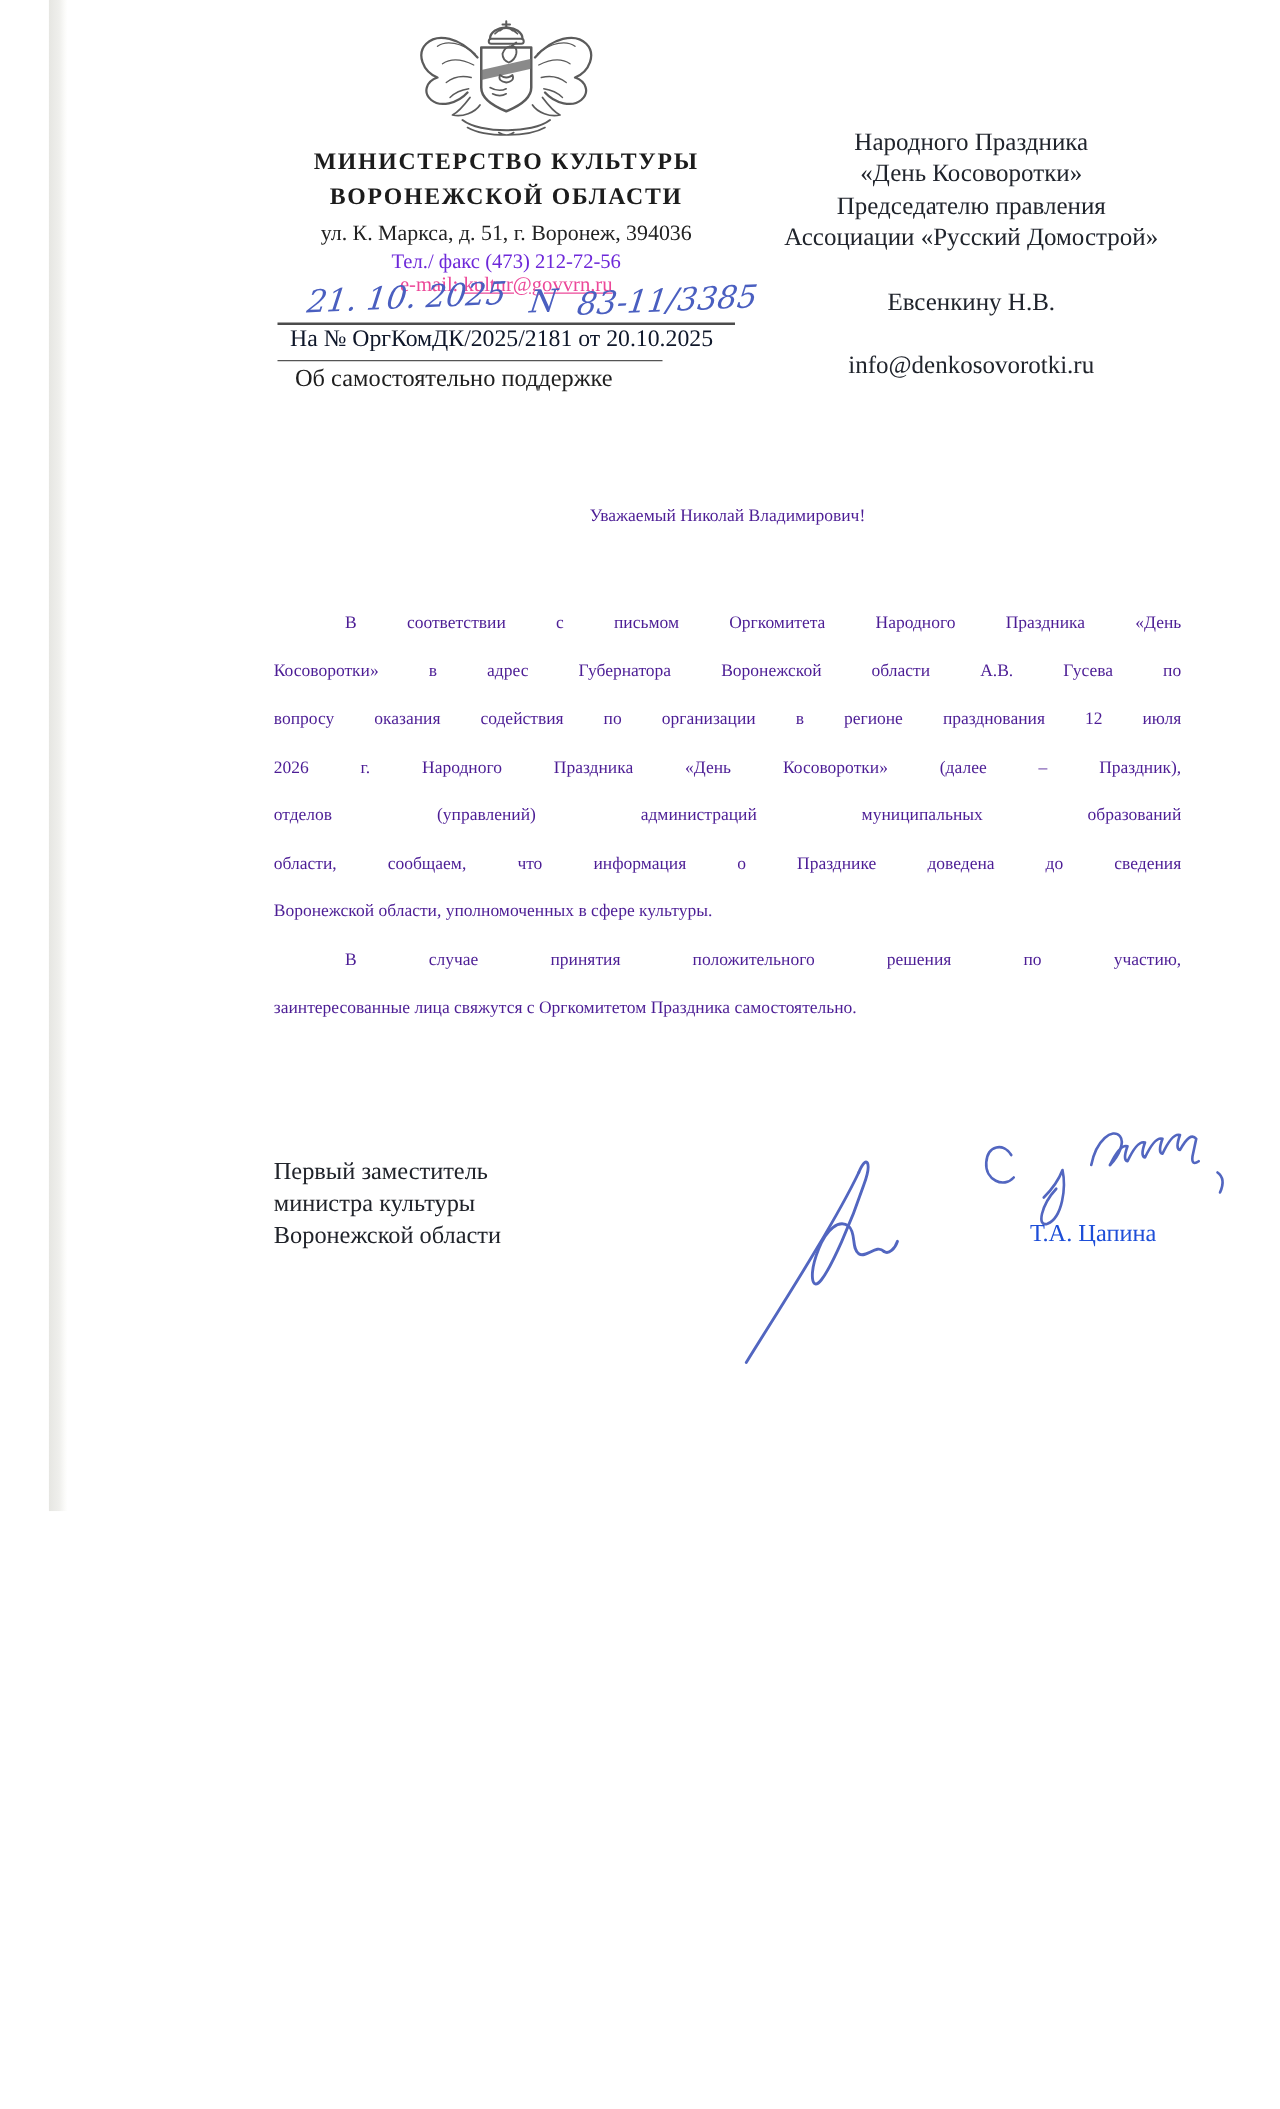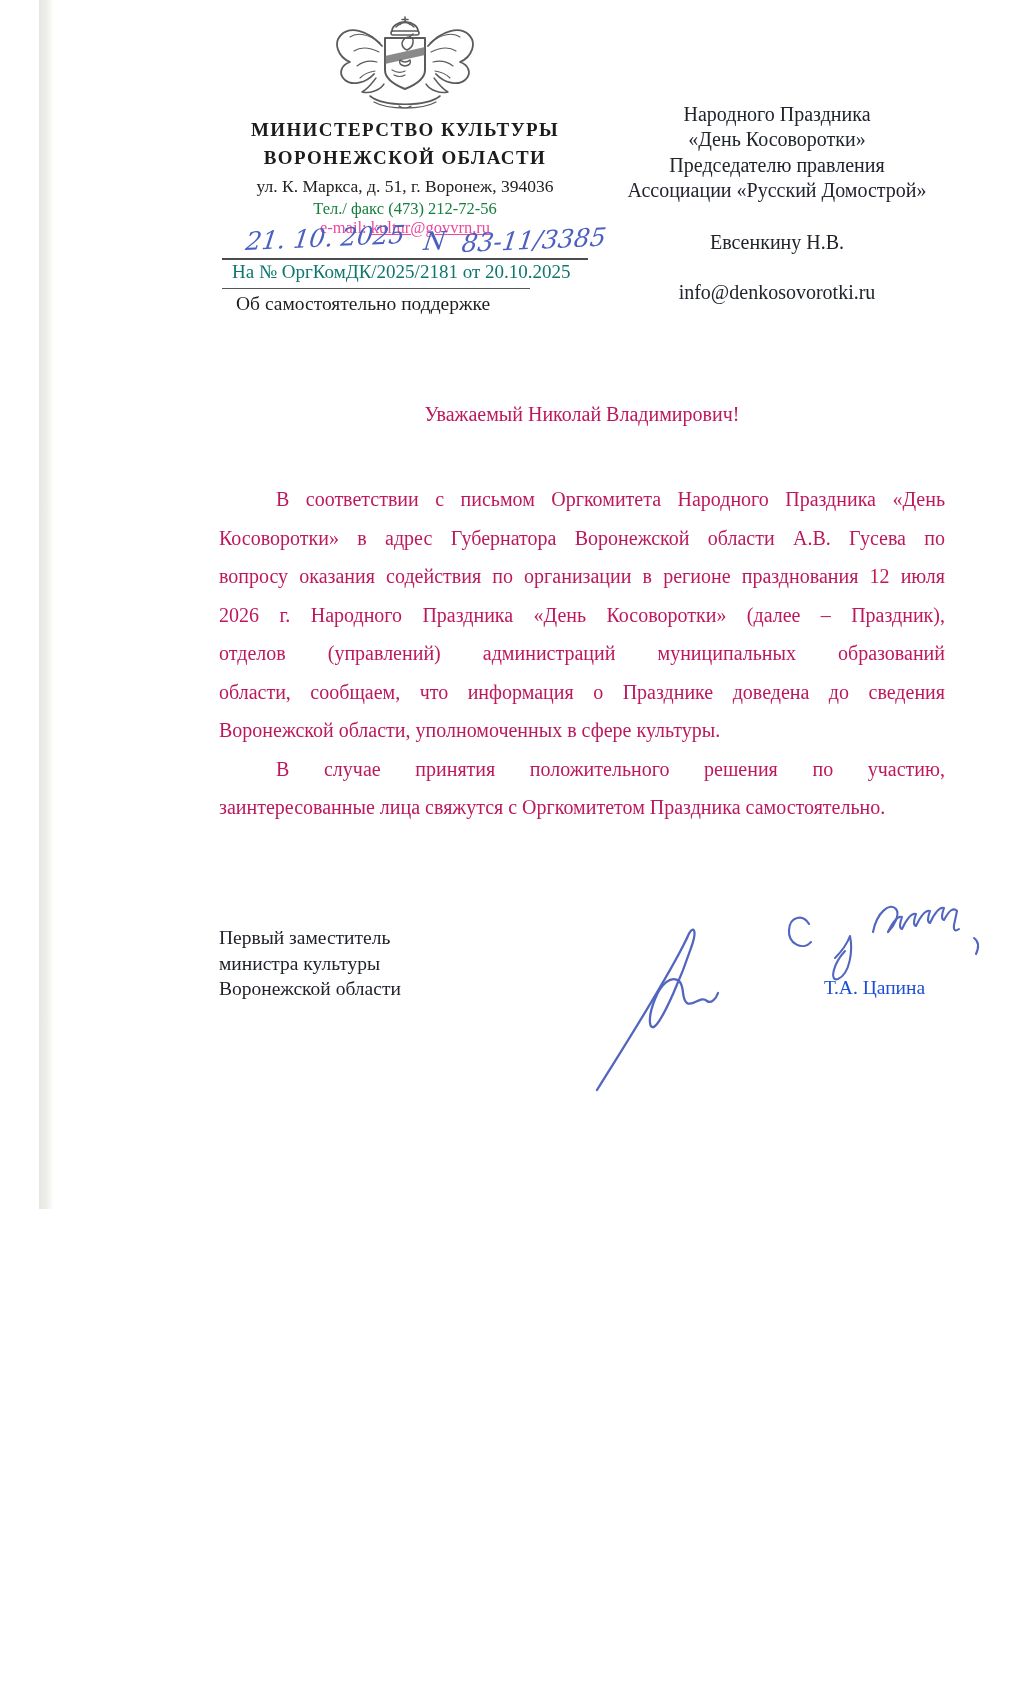--- a/index.html
+++ b/index.html
@@ -60,21 +60,21 @@
     left: 0; top: 176px;
     width: 372px;
     font-size: 17.5px;
     color: #222;
   }
   .lh-phone {
     position: absolute;
     left: 0; top: 199px;
     width: 372px;
     font-size: 16.5px;
-    color: #15803d;
+    color: #6d28d9;
     text-align: center;
   }
   .lh-email {
     position: absolute;
     left: 0; top: 218px;
     width: 372px;
     font-size: 16.5px;
     color: #ec4899;
   }
   .lh-email .u { text-decoration: underline; }
@@ -99,21 +99,21 @@
   }
   .hand-date   { position: absolute; left: 22px;  bottom: 2px; }
   .hand-nsign  { position: absolute; left: 200px; bottom: 2px; }
   .hand-number { position: absolute; left: 238px; bottom: 0px; }
 
   .in-reply {
     position: absolute;
     left: 193px; top: 261px;
     width: 360px;
     font-size: 19px;
-    color: #0f766e;
+    color: #0f172a;
     white-space: nowrap;
   }
   .rule2 {
     position: absolute;
     left: 183px; top: 288px;
     width: 308px; height: 0;
     border-top: 1.6px solid #555;
   }
   .subject {
     position: absolute;
@@ -135,22 +135,22 @@
     color: #20242c;
   }
   .addressee .name  { margin-top: 27px; }
   .addressee .email { margin-top: 25px; }
 
   
   .body-block {
     position: absolute;
     left: 180px; top: 400px;
     width: 726px;
-    font-size: 20px;
-    color: #be185d;
+    font-size: 14px;
+    color: #4c1d95;
   }
   .salutation {
     text-align: center;
     line-height: 28px;
     margin-bottom: 52px;
   }
   .pline {
     line-height: 38.5px;
     text-align: justify;
     text-align-last: justify;

